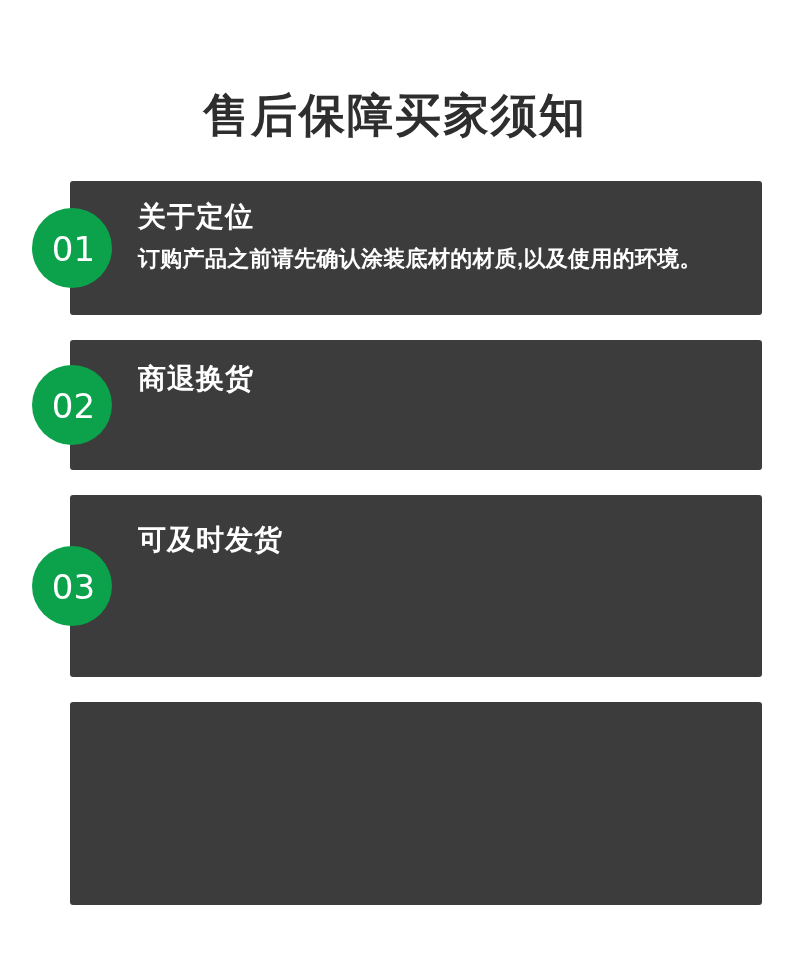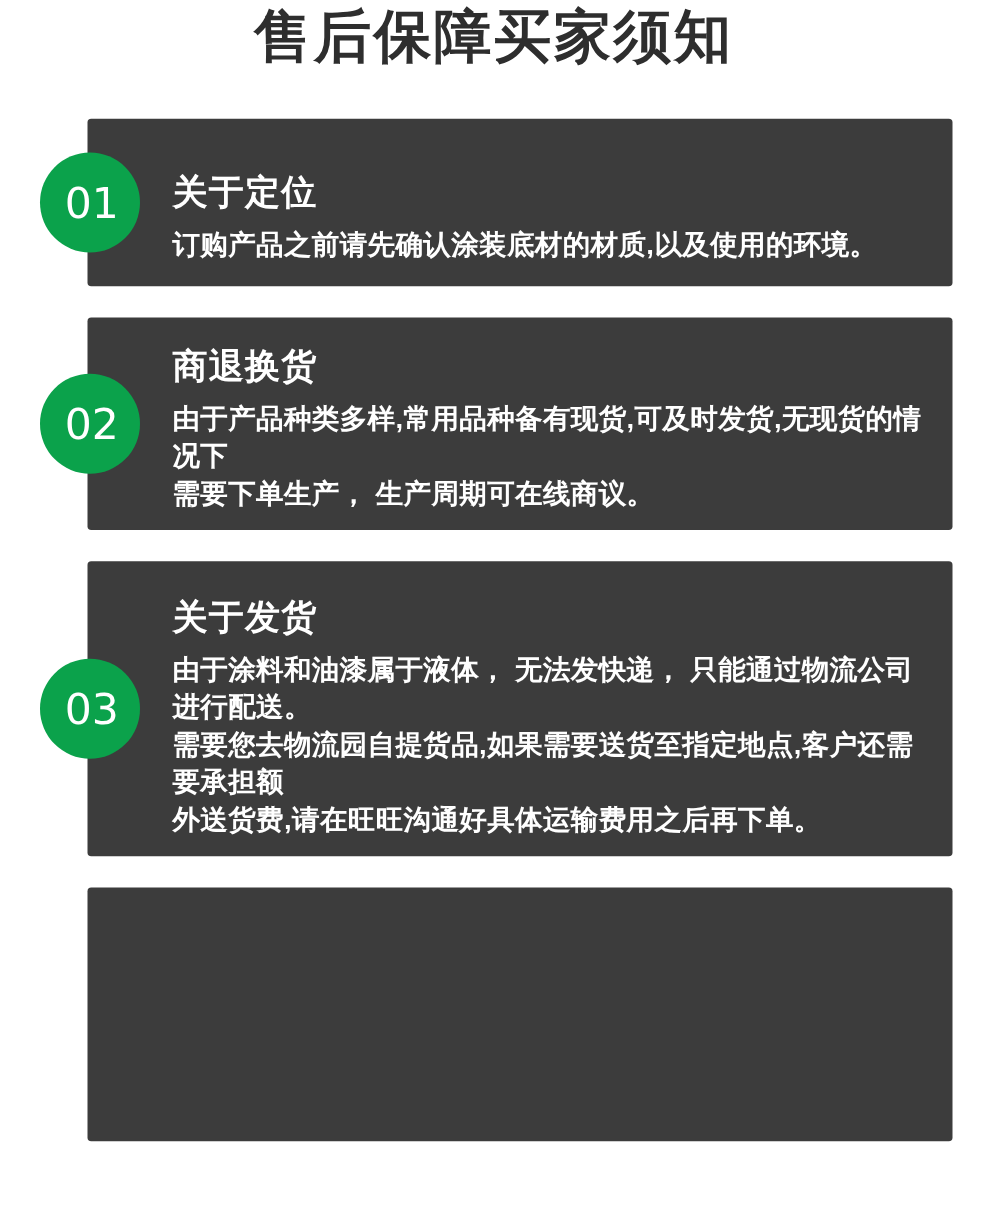--- a/index.html
+++ b/index.html
@@ -11,38 +11,39 @@
   }
   *{margin:0;padding:0;box-sizing:border-box;}
   html,body{width:790px;}
   body{
     width:790px;height:965px;
     background:var(--page-bg);
     font-family:"Liberation Sans","DejaVu Sans",sans-serif;
     overflow:hidden;
   }
   .page-title{
+    margin-top:86px;
     text-align:center;
     font-size:46px;
     font-weight:900;
     letter-spacing:2px;
     line-height:58px;
     color:var(--title-text);
   }
   .sections{
     margin-top:37px;
   }
   .notice-card{
     position:relative;
     margin:0 28px 25px 70px;
     background:var(--panel-dark);
     border-radius:3px;
     padding:22px 20px 14px 68px;
   }
-  .card-1{min-height:134px;padding-top:40px;}
+  .card-1{min-height:134px;padding-top:17px;}
   .card-2{min-height:130px;padding-top:20px;}
   .card-3{min-height:182px;padding-top:26px;}
   .card-4{min-height:203px;padding-top:18px;}
   .num-badge{
     position:absolute;
     left:-38px;
     top:50%;
     transform:translateY(-50%);
     width:80px;height:80px;
     border-radius:50%;
@@ -85,30 +86,25 @@
     </div>
     <h2 class="card-title">关于定位</h2>
     <p class="card-body">订购产品之前请先确认涂装底材的材质,以及使用的环境。</p>
   </section>
 
   <section class="notice-card card-2">
     <div class="num-badge">
       <span>02</span>
     </div>
     <h2 class="card-title">商退换货</h2>
-    <p class="card-body">由于产品种类多样,常用品种备有现货,可及时发货,无现货的情况下
-需要下单生产， 生产周期可在线商议。</p>
   </section>
 
   <section class="notice-card card-3">
     <div class="num-badge">
       <span>03</span>
     </div>
-    <h2 class="card-title">关于发货</h2>
-    <p class="card-body">由于涂料和油漆属于液体， 无法发快递， 只能通过物流公司进行配送。
-需要您去物流园自提货品,如果需要送货至指定地点,客户还需要承担额
-外送货费,请在旺旺沟通好具体运输费用之后再下单。</p>
+    <h2 class="card-title">可及时发货</h2>
   </section>
 
   <section class="notice-card card-4">
   </section>
 
 </div>
 
 </body></html>

